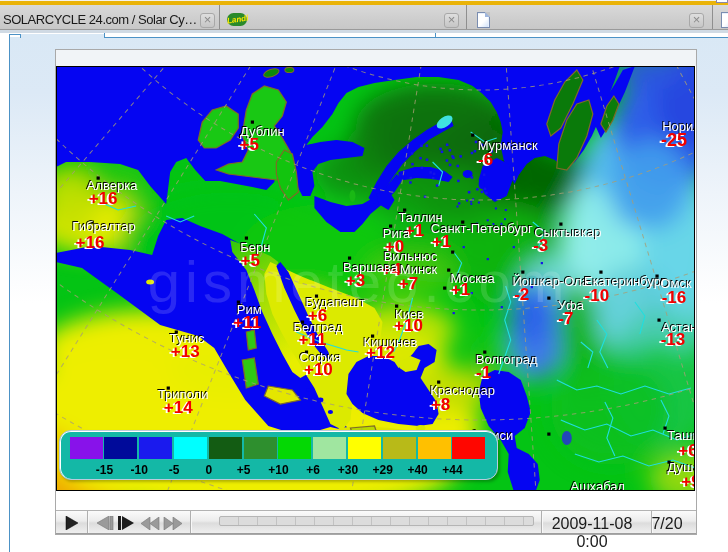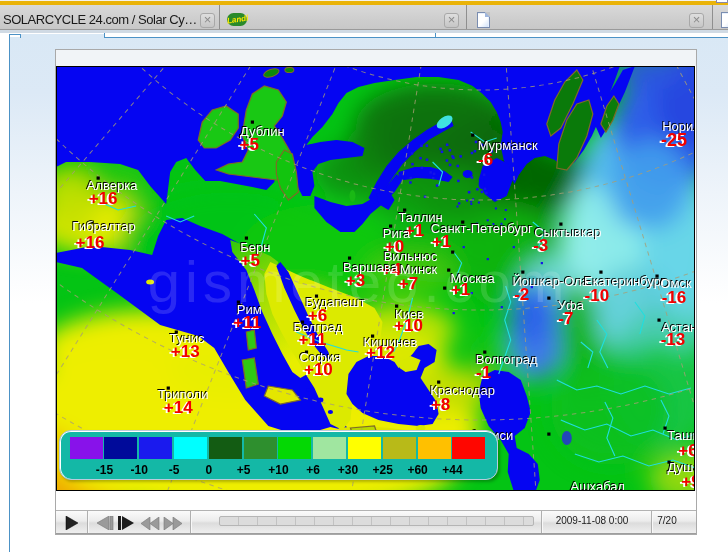--- a/index.html
+++ b/index.html
@@ -19,21 +19,21 @@
 #graybd{position:absolute;left:0;top:30px;width:728px;height:3px;background:#d0dae4}
 #whitebd{position:absolute;left:0;top:33px;width:728px;height:4px;background:#fff}
 .blueline{position:absolute;background:#4c92c6}
 #widget{position:absolute;left:55px;top:49px;width:642px;height:486px;border:1px solid #a9a9a9;background:#fff}
 #whead{position:absolute;left:0;top:0;width:640px;height:16px;background:#f1f4f7}
 #mapbox{position:absolute;left:0;top:16px;width:639px;height:425px;border:1px solid #000}
 #cbar{position:absolute;left:0;top:460px;width:640px;height:24px;background:linear-gradient(#fbfbfb,#ececec 45%,#dcdcdc 55%,#efefef);border-top:1px solid #b2b2b2;border-bottom:1px solid #9e9e9e}
 .cbtn{position:absolute}
 .cdiv{position:absolute;top:0;width:1px;height:22px;background:#b0b0b0;box-shadow:1px 0 0 #f8f8f8}
 #track{position:absolute;left:163px;top:5px;width:315px;height:10px;border:1px solid #b5b5b5;border-radius:2px;background:repeating-linear-gradient(90deg,#dcdcdc 0,#dcdcdc 18px,#c2c2c2 18px,#c2c2c2 19px),#dcdcdc}
-.ctext{position:absolute;top:4px;font-size:10px;color:#1a1a1a;text-align:center}
+.ctext{position:absolute;top:4px;font-size:16px;color:#1a1a1a;text-align:center}
 .legend{position:absolute;left:2px;top:363px;width:439px;height:50px;border-radius:12px;background:#14b8a6;border:1px solid #b8cbdc;box-shadow:inset 0 1px 0 #fff,inset 1px 0 0 #fff,2px 2px 3px rgba(0,0,0,.25)}
 .sw{position:absolute;top:6px;width:33px;height:22px}
 .lgl{position:absolute;top:32px;width:34px;text-align:center;font-size:12px;font-weight:bold;color:#000}
 </style></head>
 <body>
 <div id="stage">
 <div id="pagebg"></div>
 
 <div id="tabbar">
  <div class="tab" style="left:0;width:219px">
@@ -445,22 +445,22 @@
           <div class="sw" style="left:357.6px;background:#ffc000"></div>
           <div class="sw" style="left:392.4px;background:#ff0600"></div>
           <div class="lgl" style="left:27.4px">-15</div>
           <div class="lgl" style="left:62.2px">-10</div>
           <div class="lgl" style="left:97.0px">-5</div>
           <div class="lgl" style="left:131.8px">0</div>
           <div class="lgl" style="left:166.6px">+5</div>
           <div class="lgl" style="left:201.4px">+10</div>
           <div class="lgl" style="left:236.2px">+6</div>
           <div class="lgl" style="left:271.0px">+30</div>
-          <div class="lgl" style="left:305.8px">+25</div>
-          <div class="lgl" style="left:340.6px">+60</div>
+          <div class="lgl" style="left:305.8px">+29</div>
+          <div class="lgl" style="left:340.6px">+40</div>
           <div class="lgl" style="left:375.4px">+44</div>
         </div>
   </div>
 
 <div id="cbar">
   <div class="cbtn" style="left:8px;top:5px"><svg width="16" height="14" viewBox="0 0 16 14">
             <path d="M2,0 L14,7 L2,14 Z" fill="#222" stroke="#000" stroke-width="0.5"></path>
           </svg></div>
   <div class="cdiv" style="left:31px"></div>
   <div class="cbtn" style="left:40px;top:5px"><svg width="18" height="14" viewBox="0 0 18 14">

